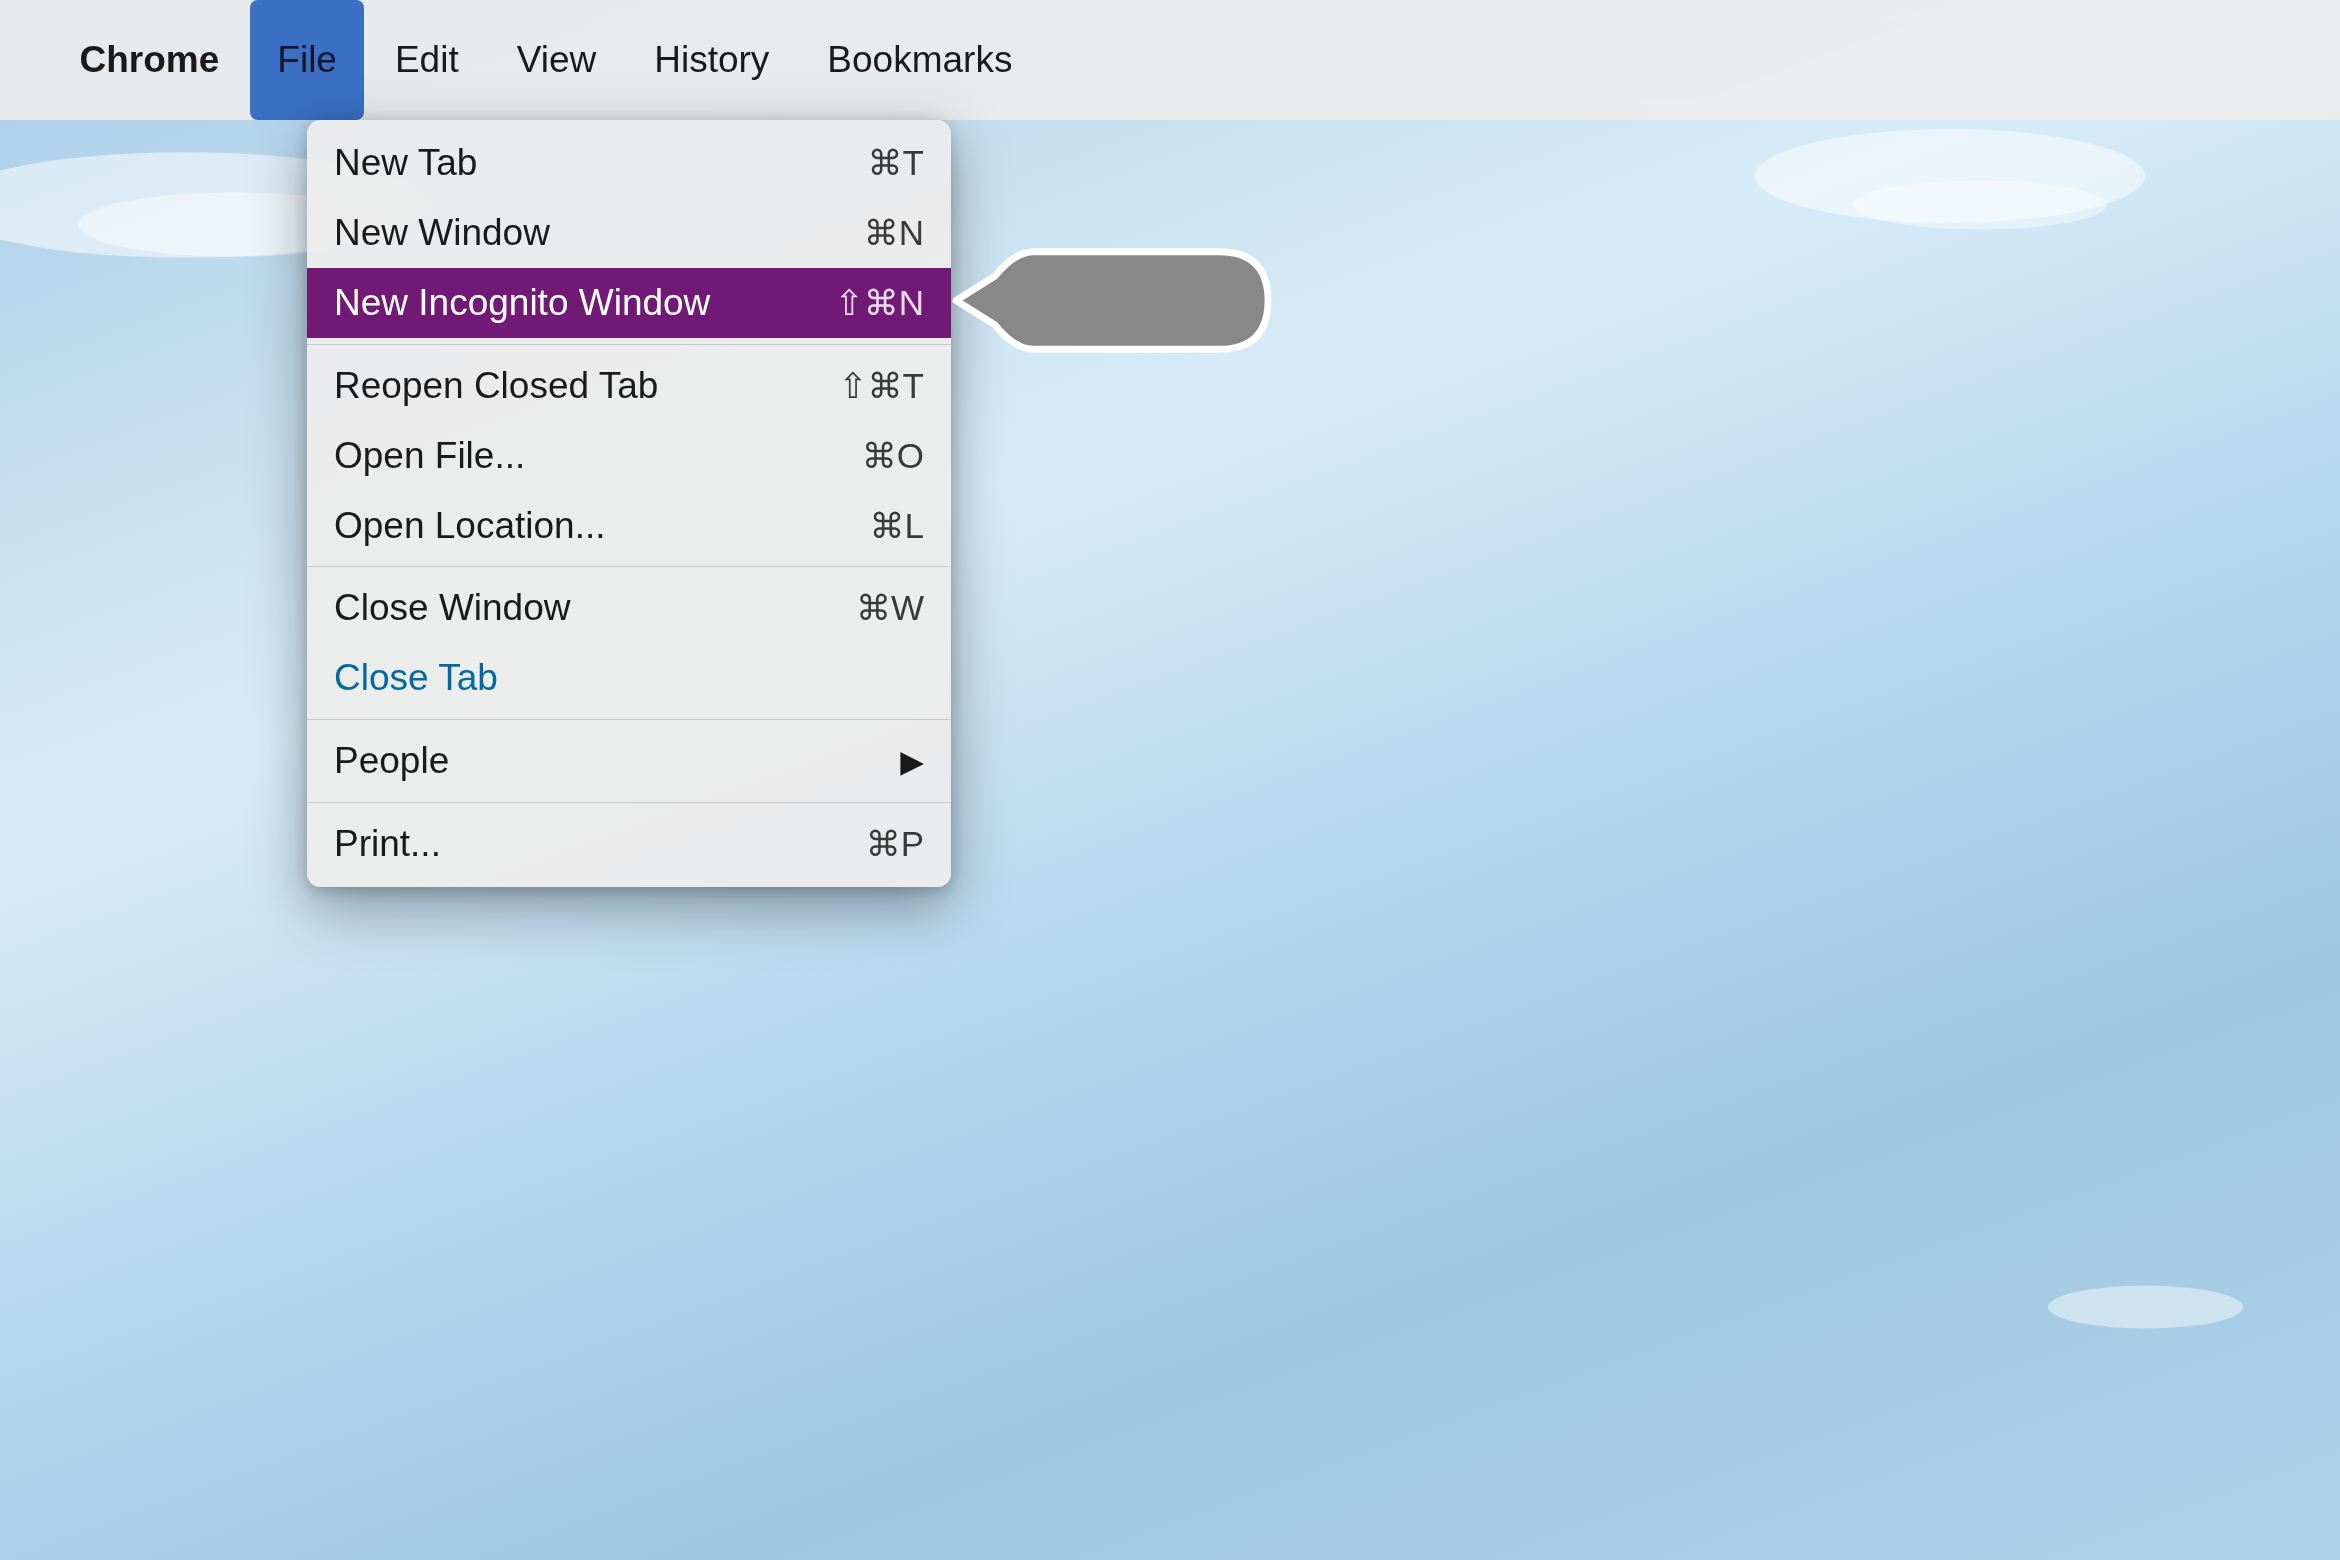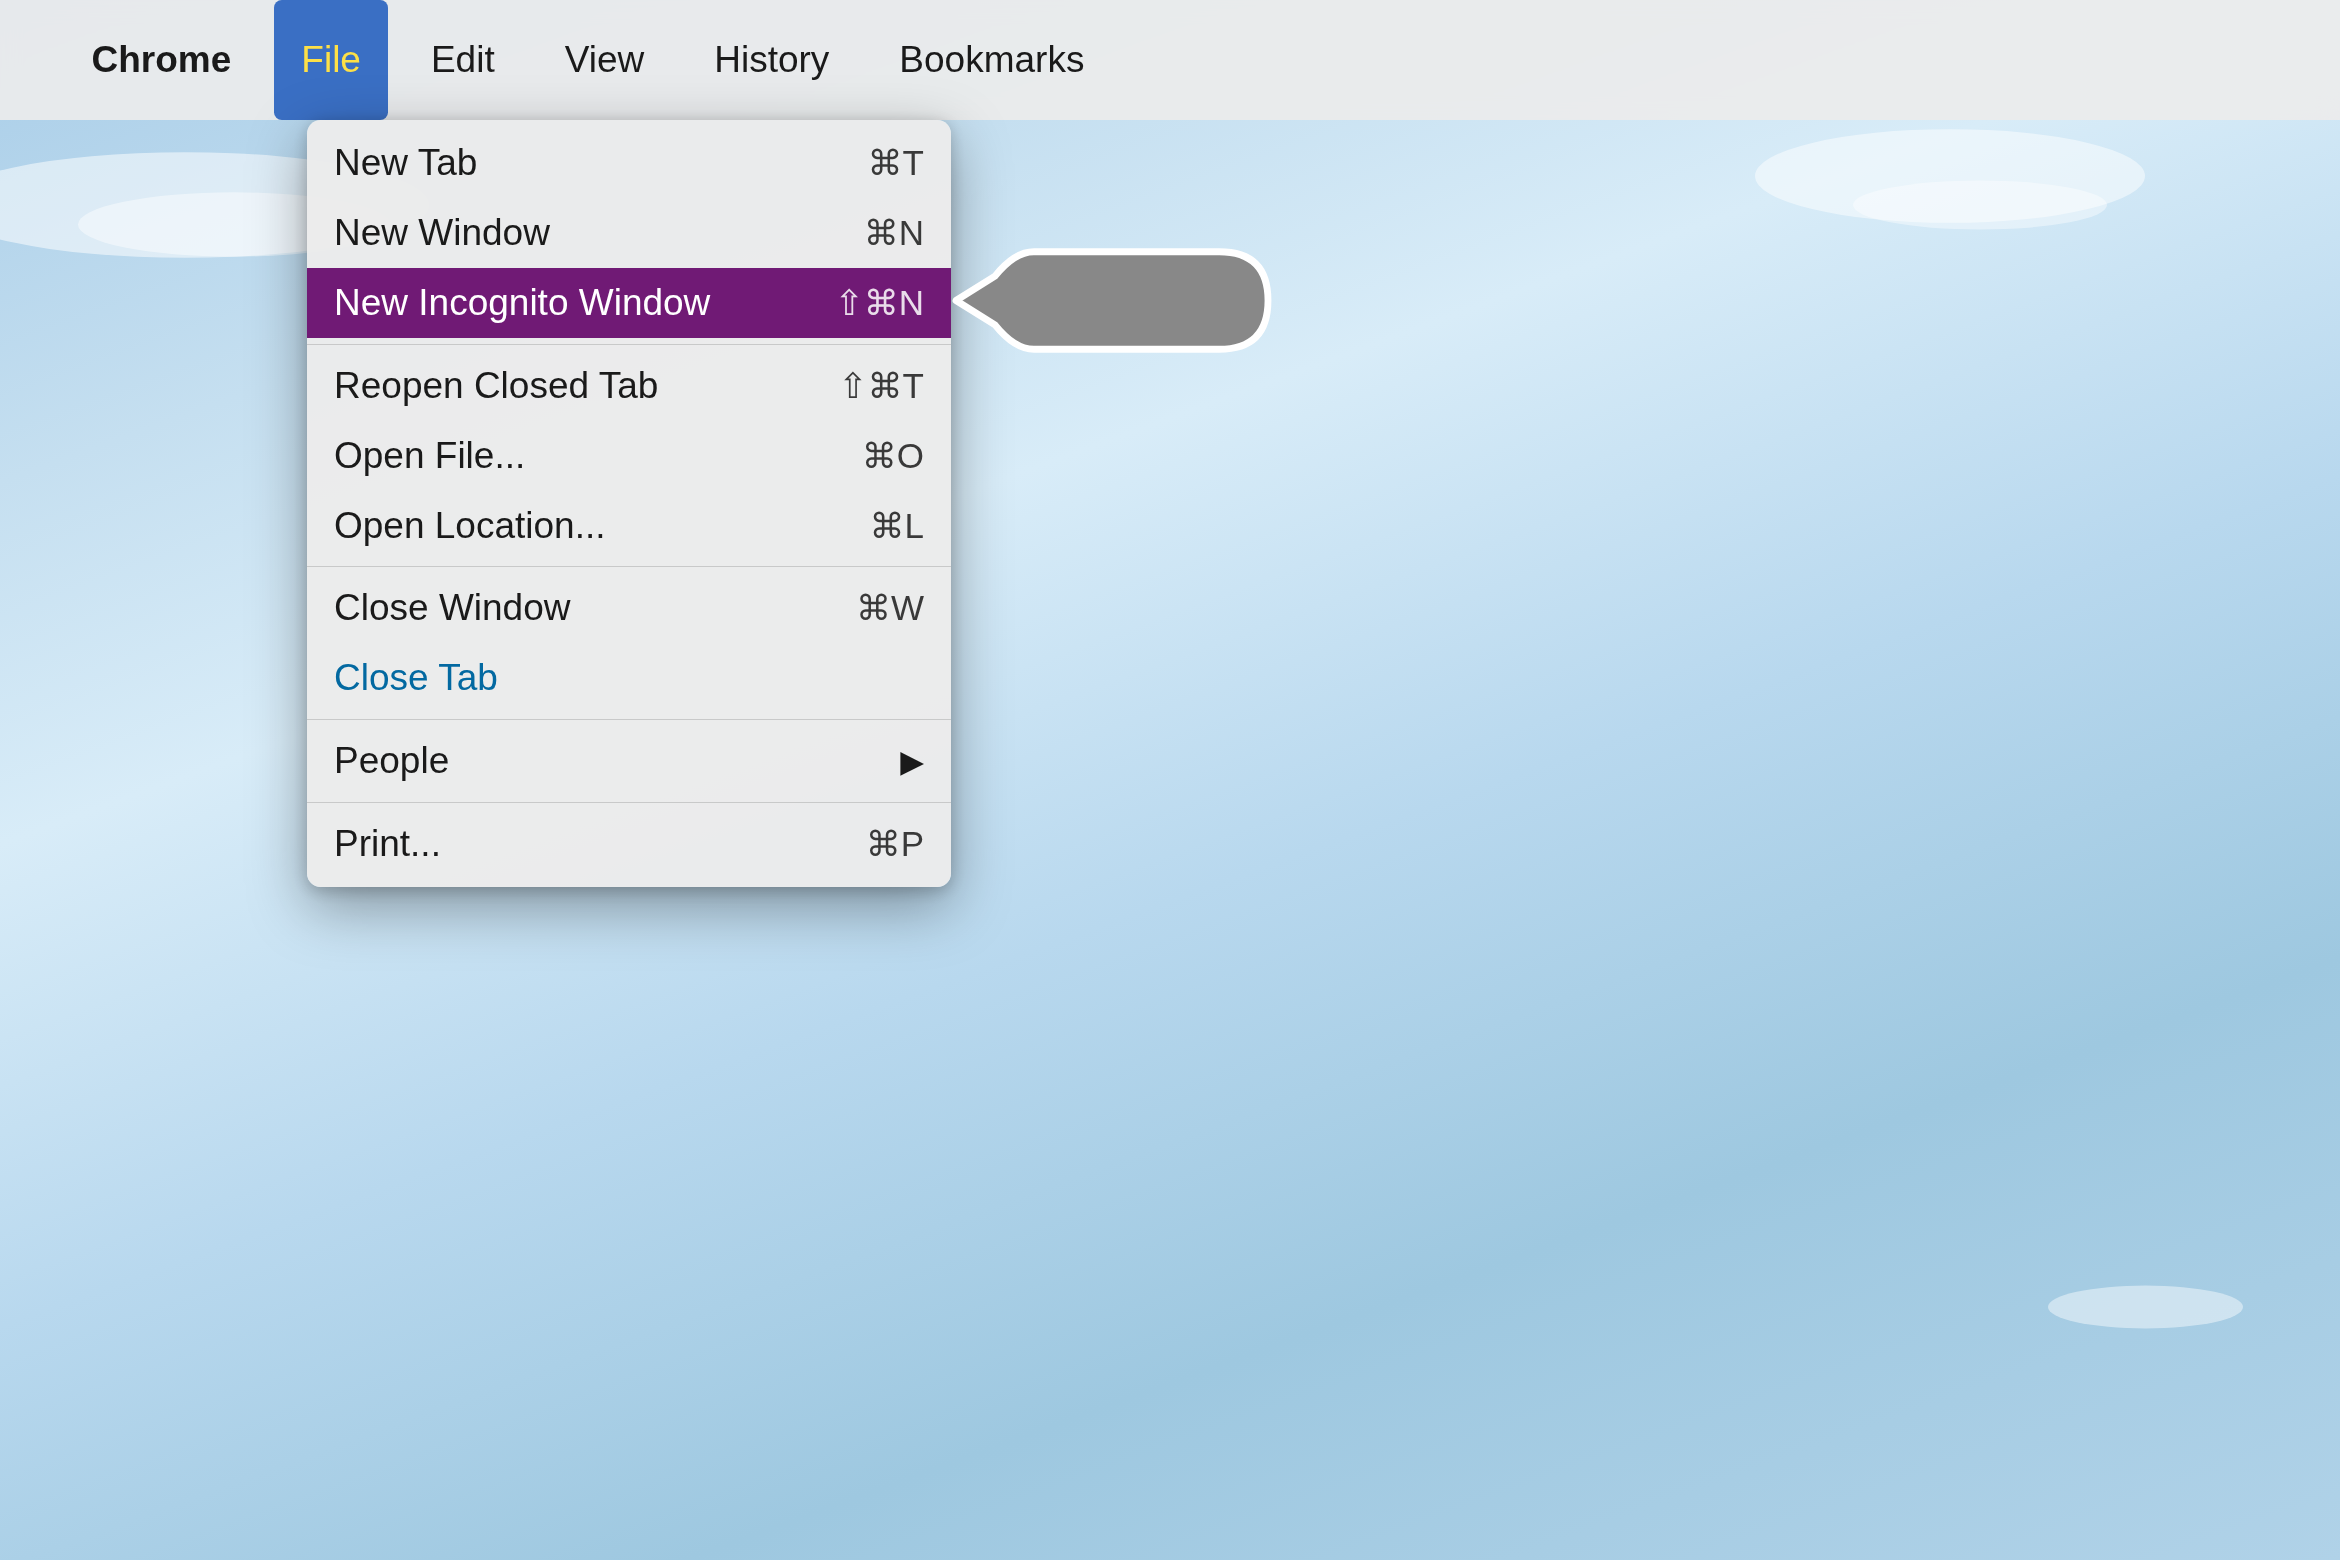--- a/index.html
+++ b/index.html
@@ -41,21 +41,21 @@
       position: absolute;
       top: 0;
       left: 0;
       right: 0;
       height: 120px;
       background: rgba(235, 235, 235, 0.92);
       backdrop-filter: blur(9.8px);
       display: flex;
       padding: 0 29px;
       z-index: 100;
-      gap: 16px;
+      gap: 4px;
     }
 
     .menubar-item {
       padding: 0 27px;
       height: 100%;
       display: flex;
       align-items: center;
       font-size: 37px;
       font-weight: 400;
       color: #1a1a1a;
@@ -63,21 +63,21 @@
       white-space: nowrap;
     }
 
     .menubar-item.apple-logo {
       font-size: 43px;
       padding: 0 19.5px 0 0;
     }
 
     .menubar-item.active {
       background: #3a6fc4;
-      color: #fde047;
+      color: #0f172a;
       border-radius: 7.8px;
     }
 
     .menubar-item.bold {
       font-weight: 600;
     }
 
     
     .dropdown {
       position: absolute;

